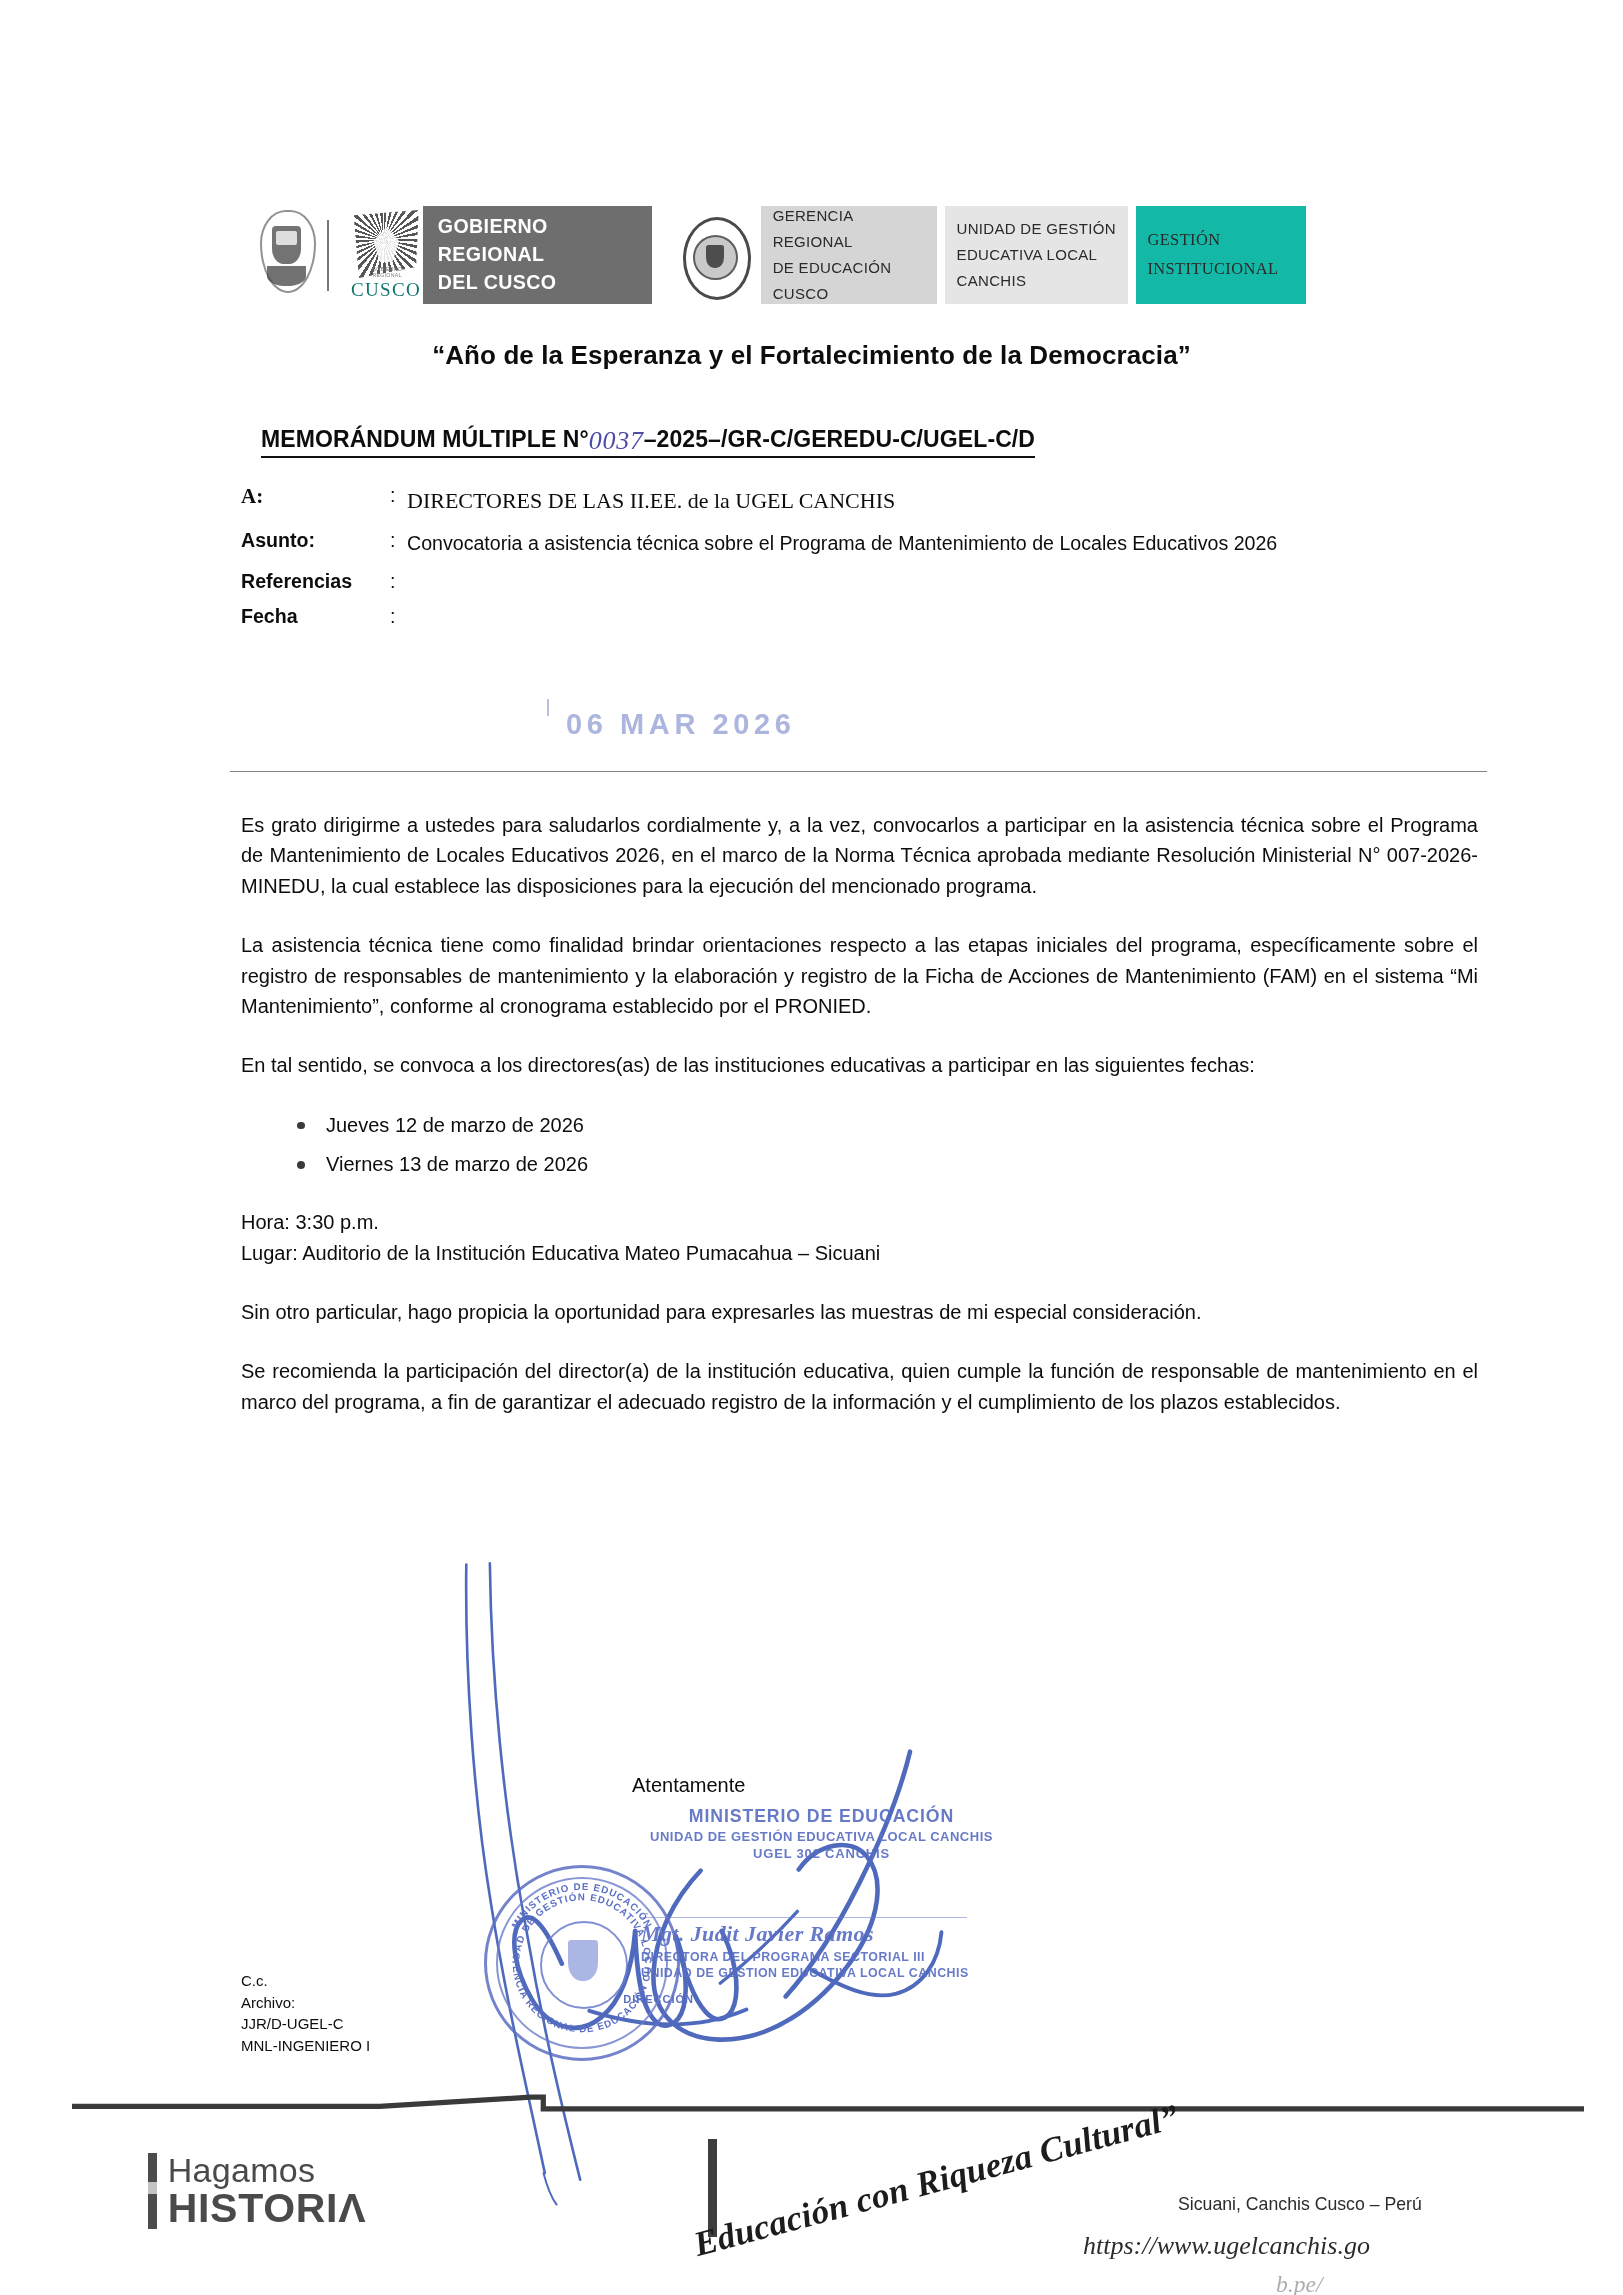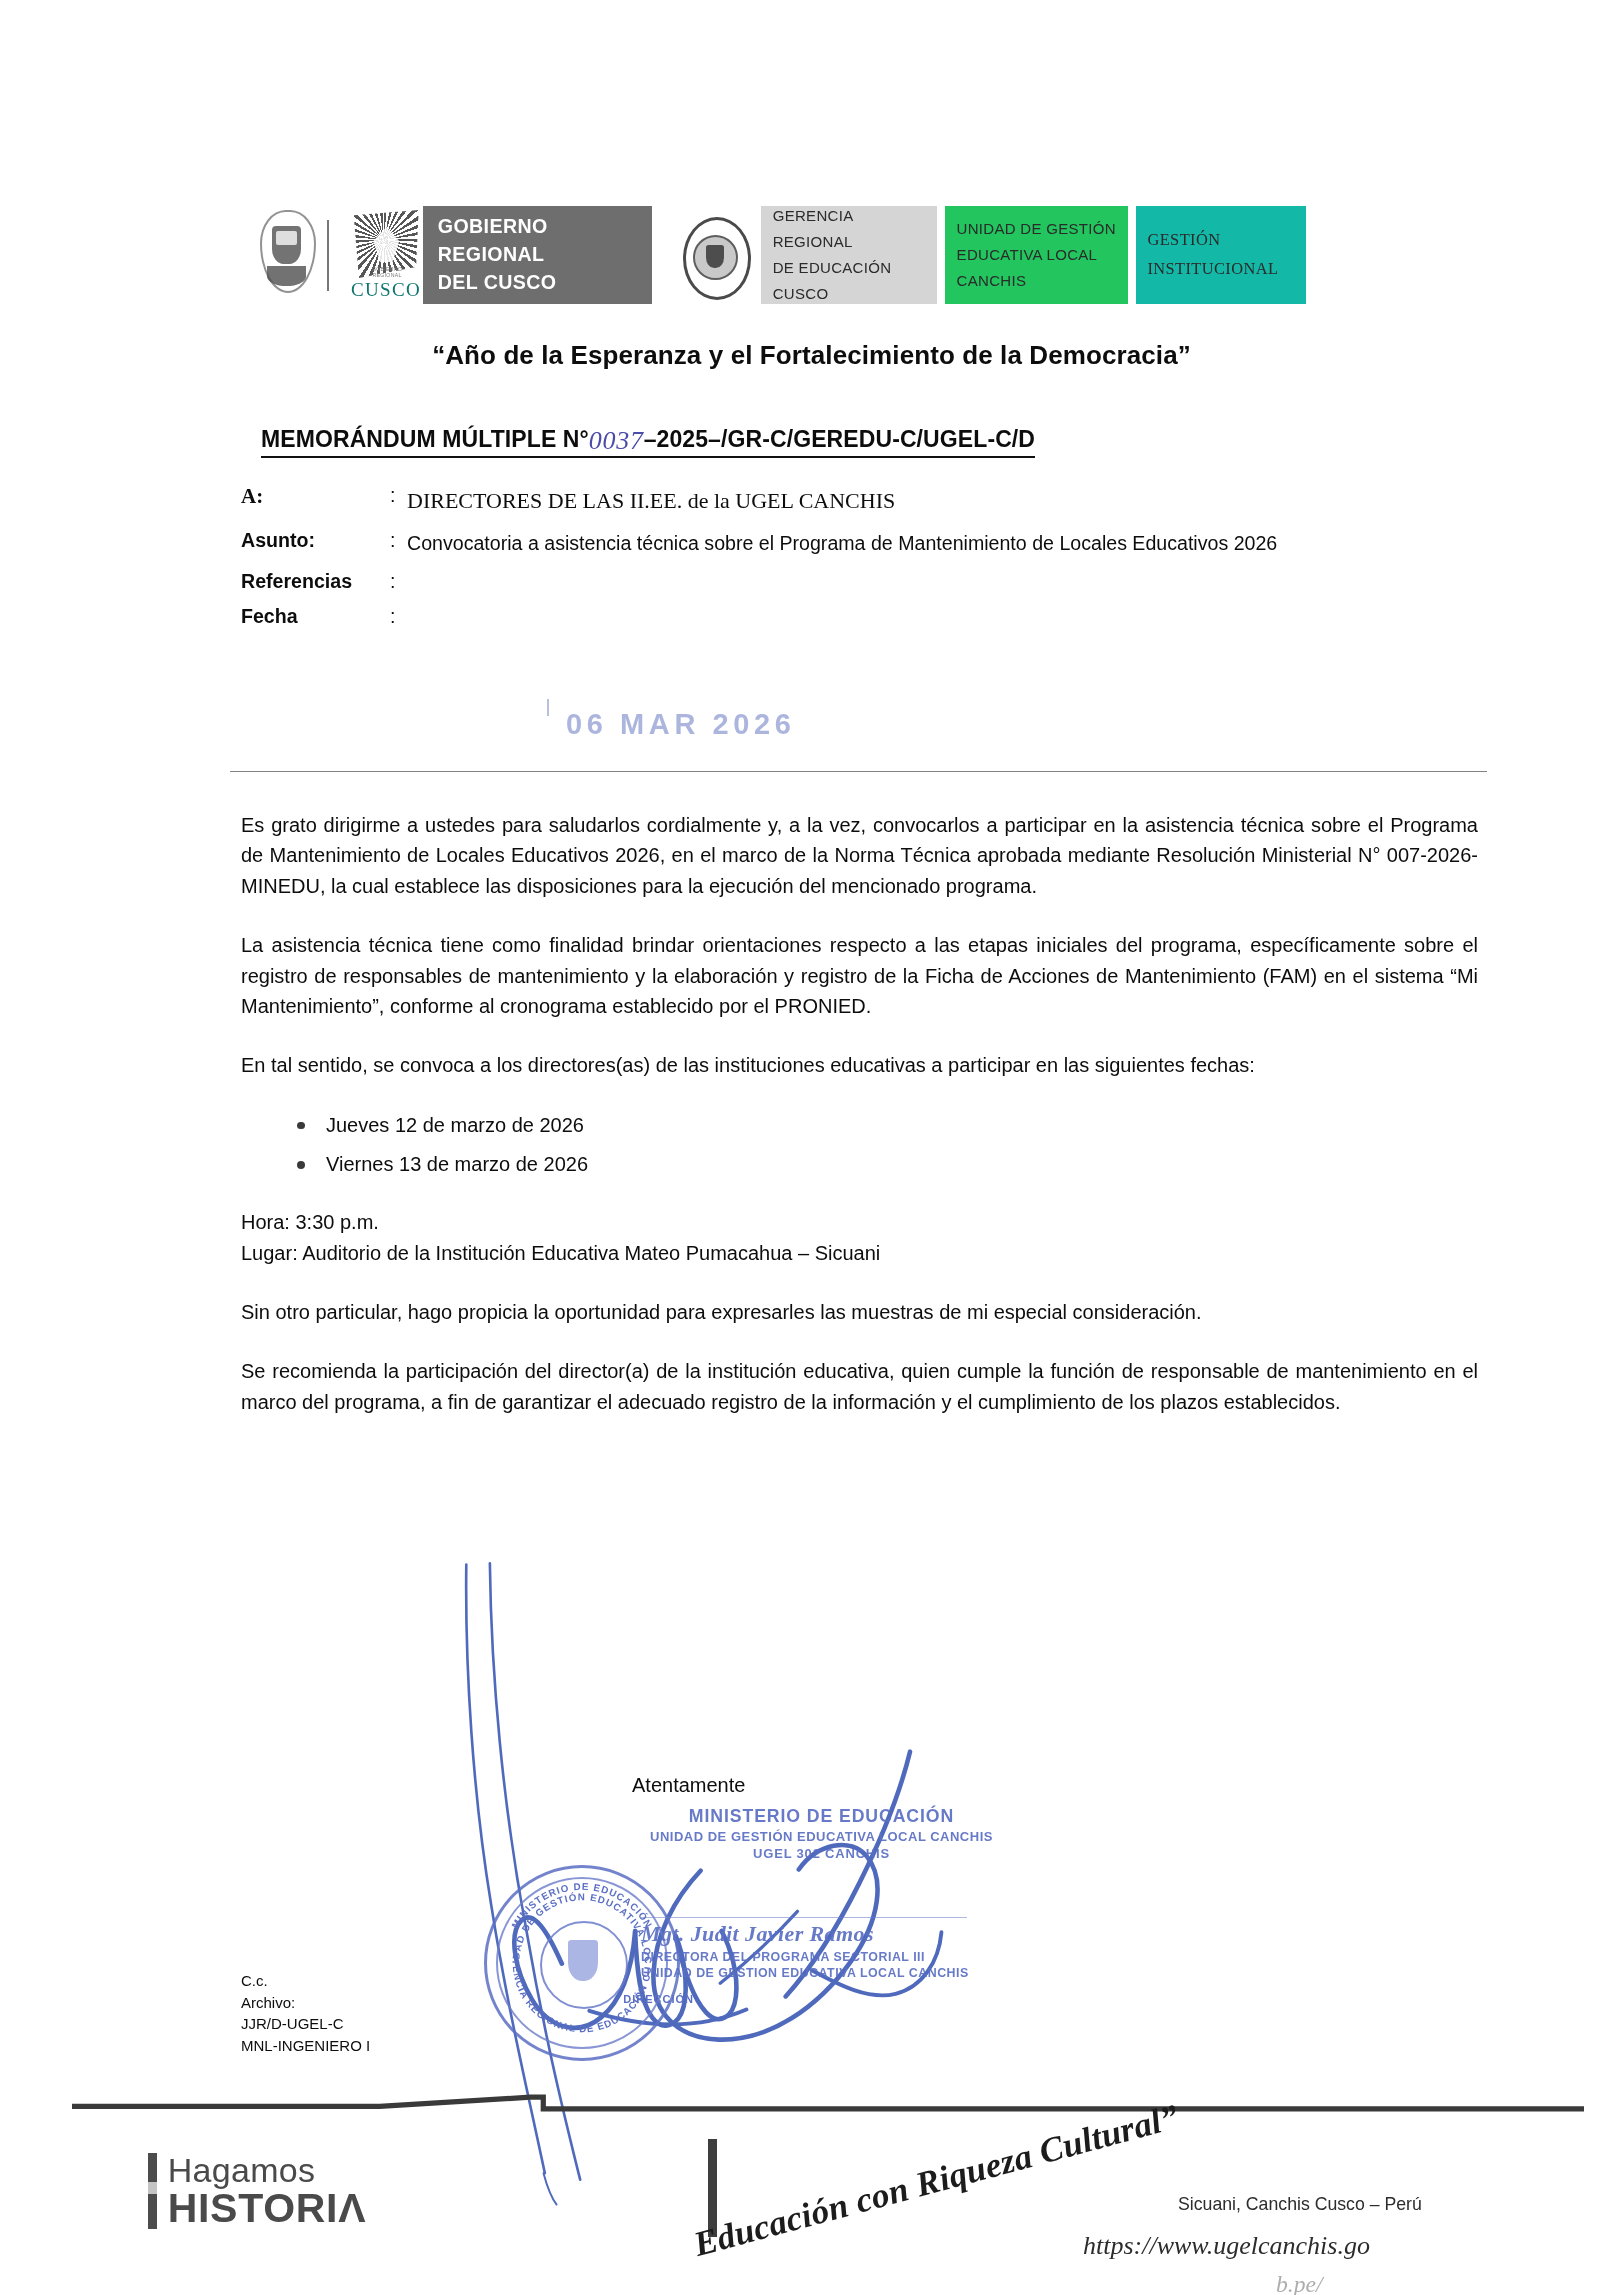--- a/index.html
+++ b/index.html
@@ -178,21 +178,21 @@
     display: flex;
     flex-direction: column;
     justify-content: center;
     padding: 0 11.8px;
     flex: 0 0 auto;
     font-family: "Liberation Sans", sans-serif;
     color: #2a2a2a;
   }
   .tile span { font-size: 15px; line-height: 1.75; letter-spacing: 0.3px; }
   .tile-gerencia { width: 176px; background: #d5d5d5; margin-right: 7.9px; }
-  .tile-unidad   { width: 183px; background: #22c55e; margin-right: 7.9px; }
+  .tile-unidad   { width: 183px; background: #e5e5e5; margin-right: 7.9px; }
   .tile-gestion  { width: 170px; background: #14b8a6; }
   .tile-gestion span {
     font-family: "Liberation Serif", serif;
     font-size: 16.4px;
     letter-spacing: 0.4px;
   }
 
   
   .slogan {
     position: absolute;

